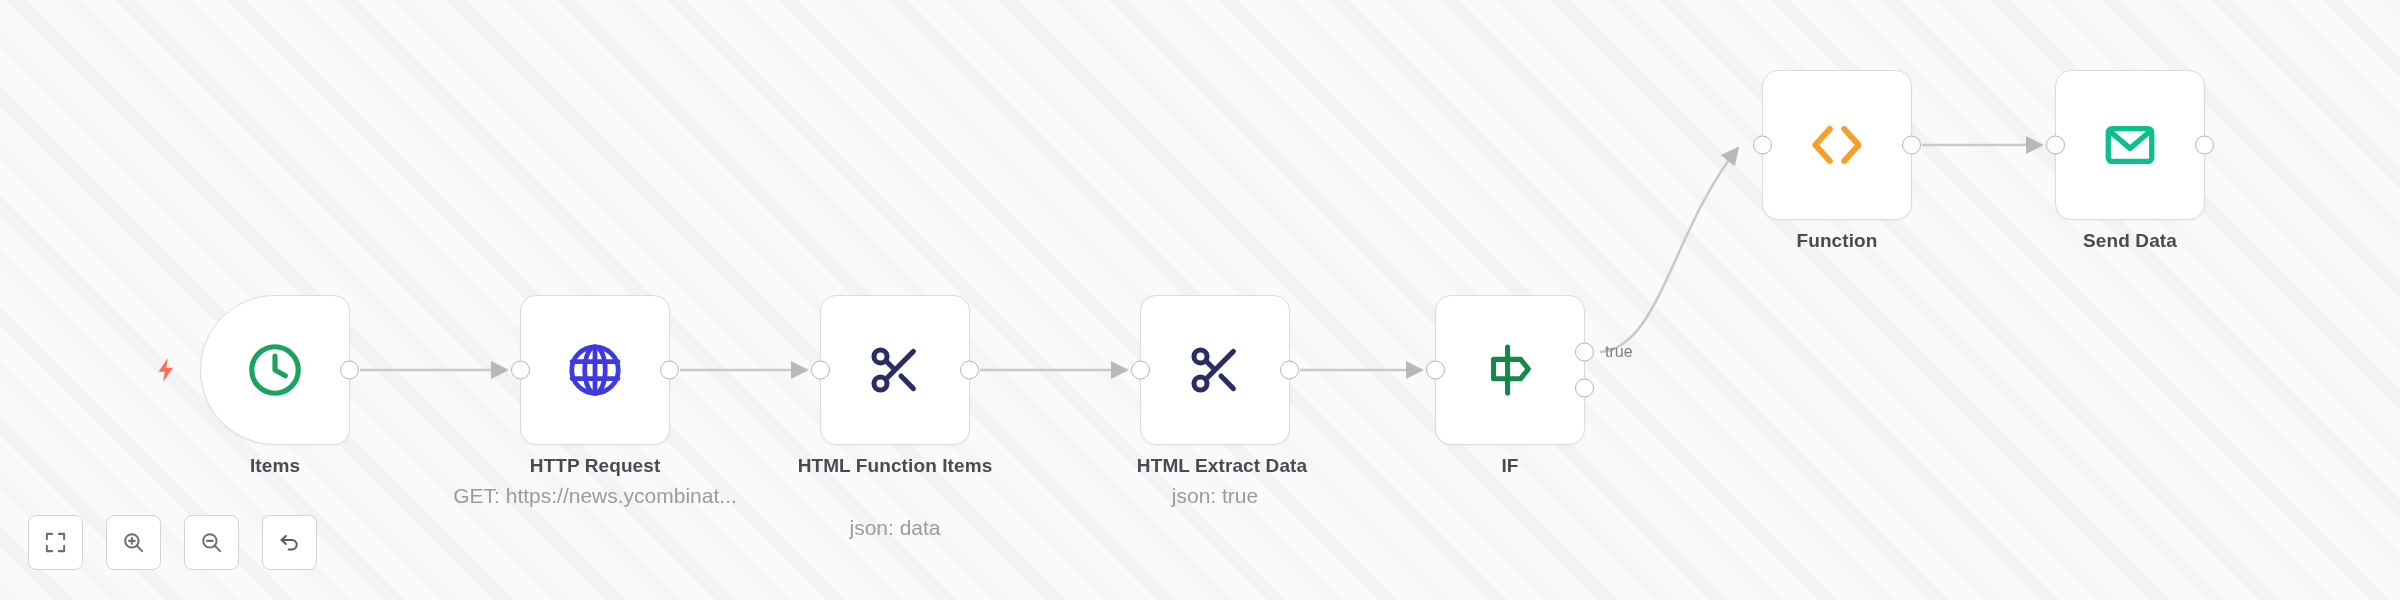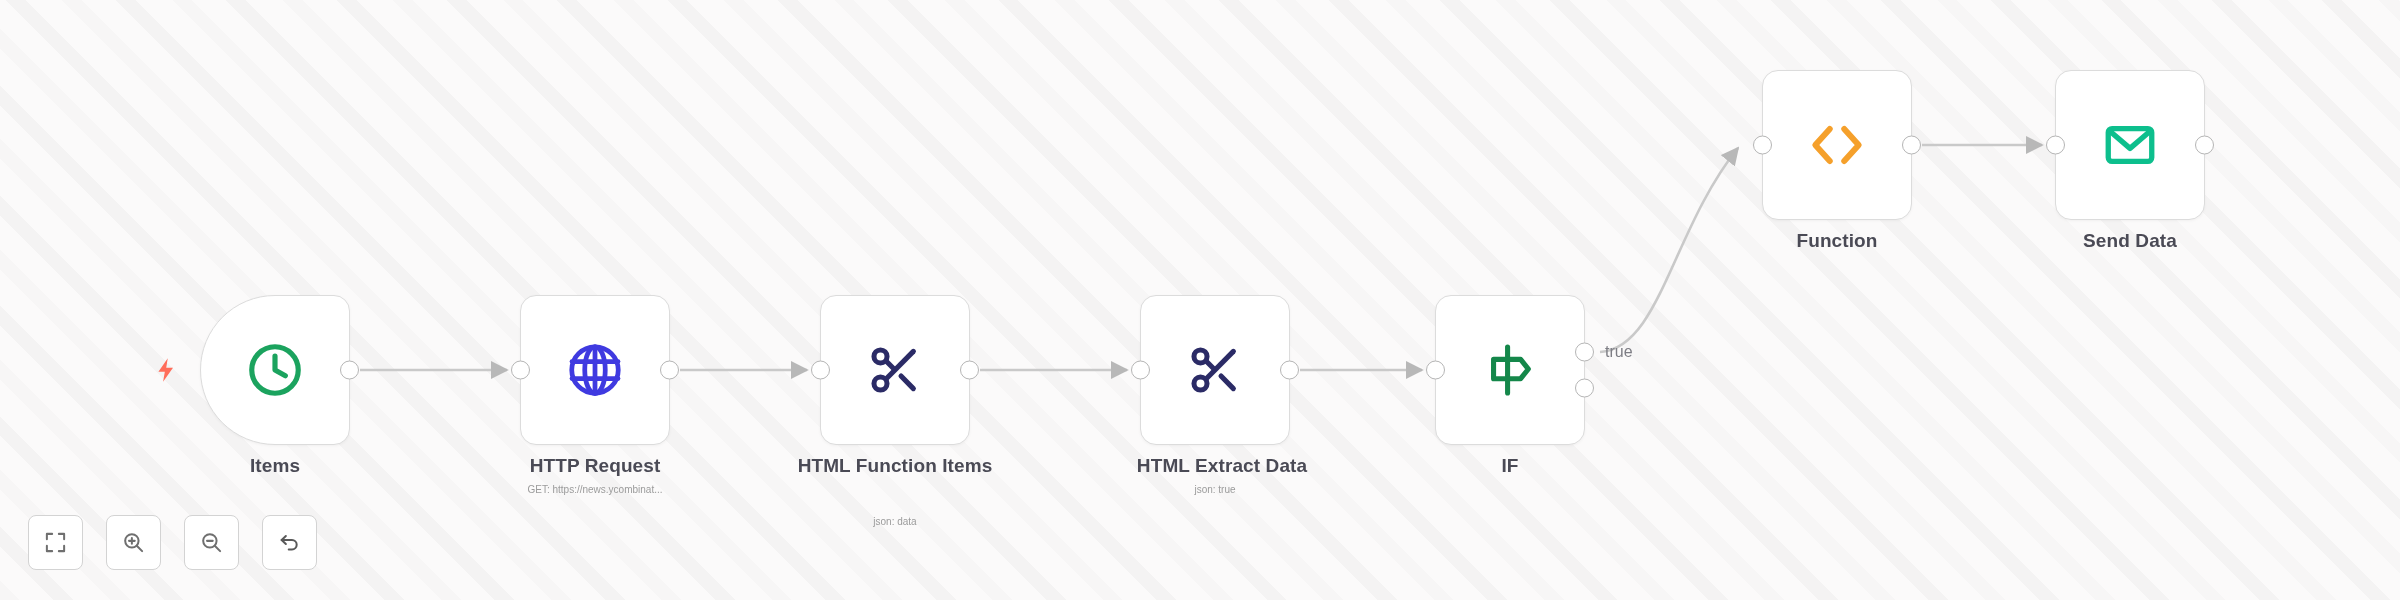--- a/index.html
+++ b/index.html
@@ -77,21 +77,21 @@
     font-weight: 700;
     color: #4a4a55;
     letter-spacing: .1px;
   }
   .node-sub {
     position: absolute;
     top: 189px;
     left: 50%;
     transform: translateX(-50%);
     white-space: nowrap;
-    font-size: 10px;
+    font-size: 21px;
     font-weight: 400;
     color: #9b9b9b;
   }
 
   .branch-label {
     position: absolute;
     font-size: 16px;
     color: #7d7d84;
     white-space: nowrap;
     z-index: 7;

